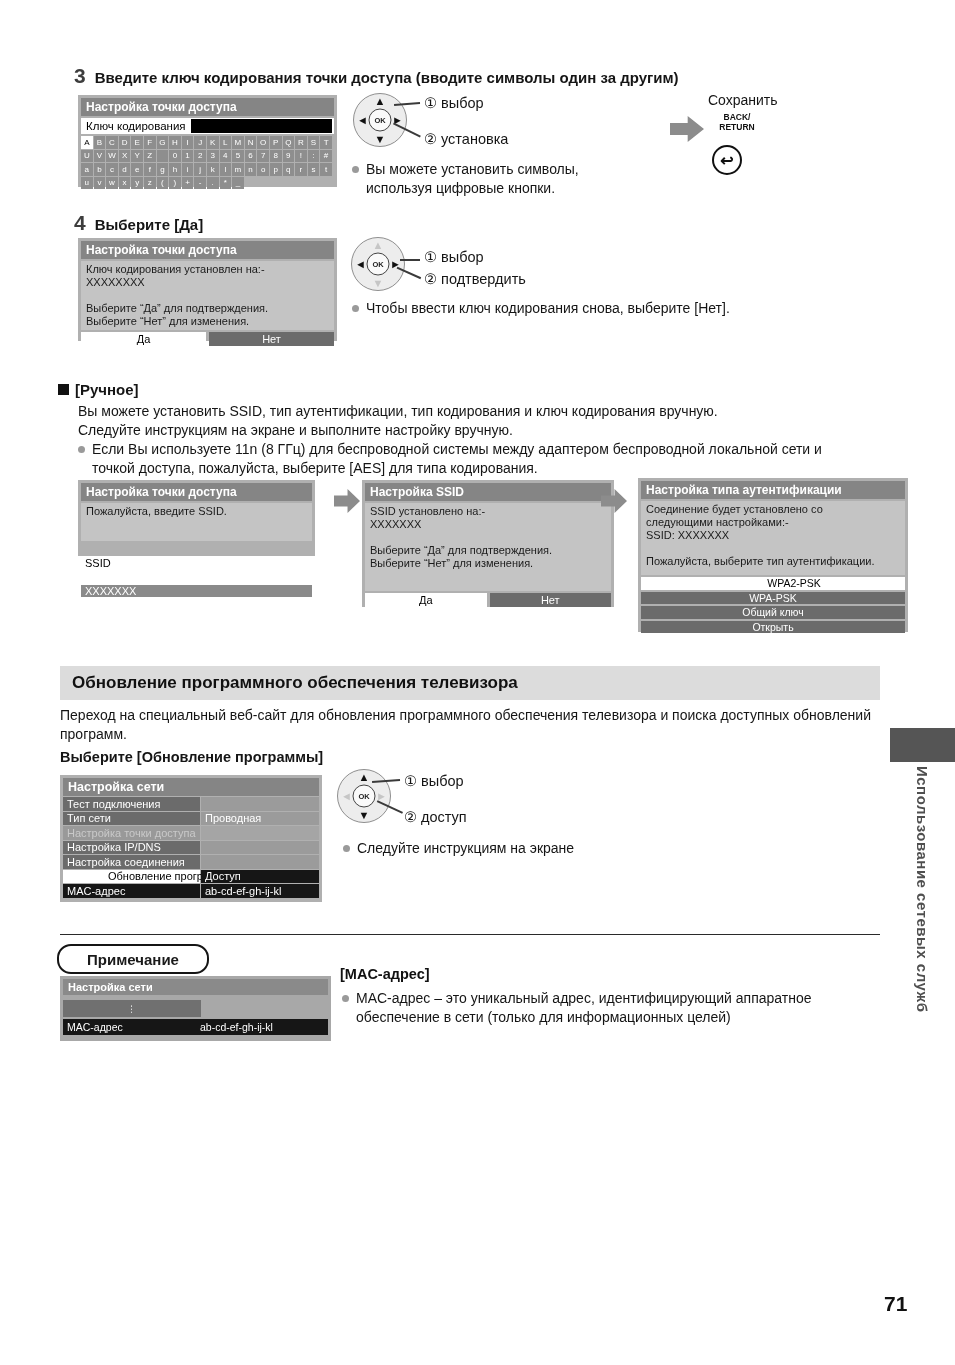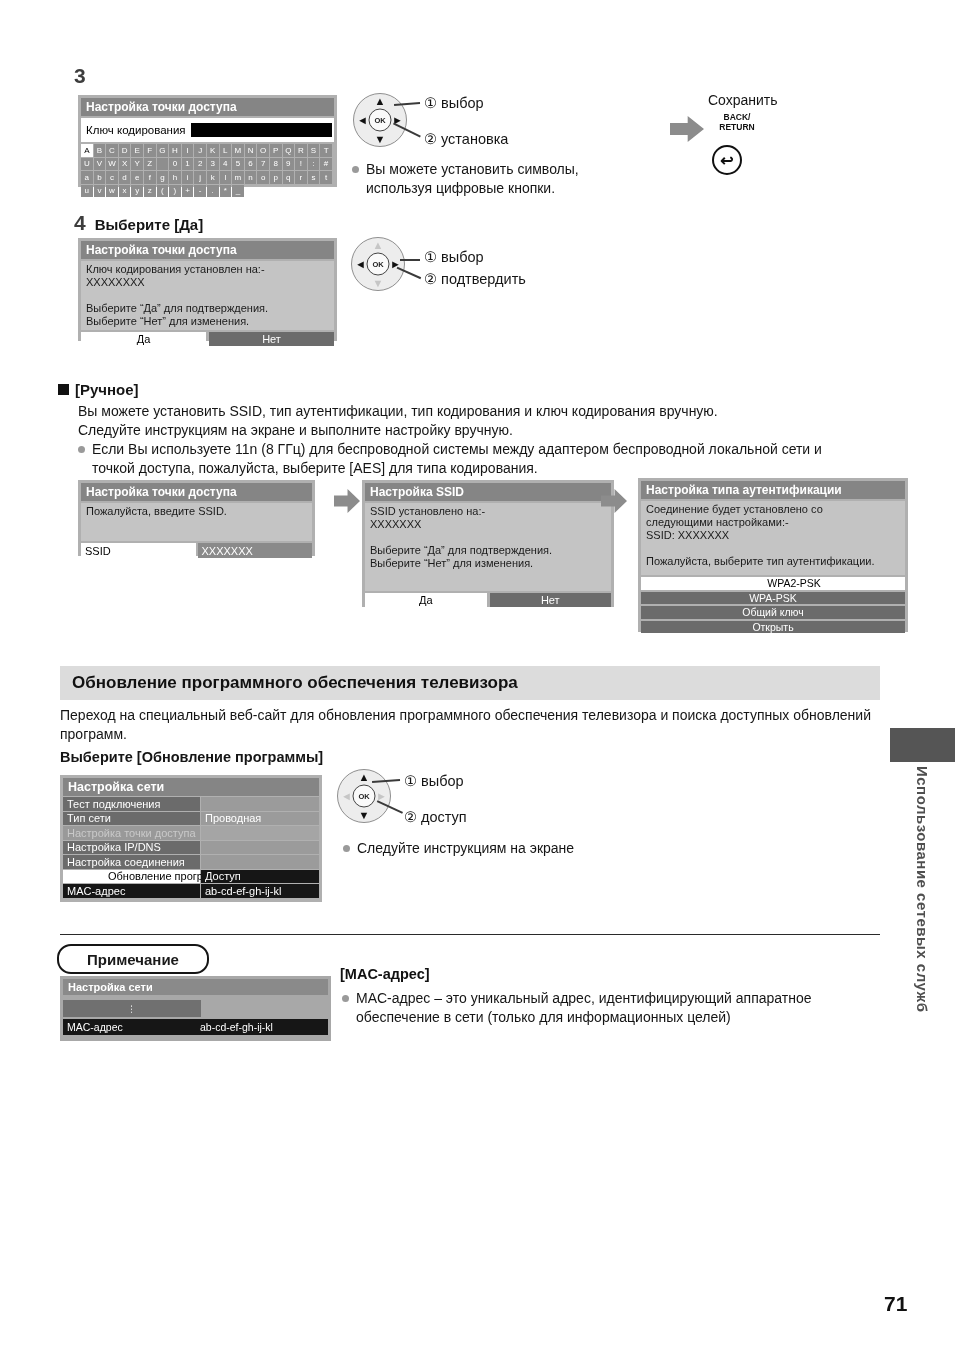--- a/index.html
+++ b/index.html
@@ -16,31 +16,31 @@
   .tvs-head{background:#858585;color:#fff;font-weight:bold;font-size:12px;
             padding:2px 5px;white-space:nowrap;overflow:hidden;}
   .tvs-body{background:#c4c4c4;margin-top:2px;padding:2px 5px;font-size:11px;line-height:13px;}
   .scr-line{min-height:13px;white-space:nowrap;}
   .btn-row{display:flex;gap:3px;margin-top:2px;}
   .btn{flex:1;height:14px;display:flex;align-items:center;justify-content:center;font-size:11px;}
   .btn.yes{background:#fff;color:#000;}
   .btn.no{background:#6b6b6b;color:#fff;}
 
   
-  .key-line{display:flex;background:#fff;margin-top:2px;height:24px;align-items:center;}
+  .key-line{display:flex;background:#fff;margin-top:2px;height:16px;align-items:center;}
   .key-line-label{font-size:11.5px;padding:0 5px;white-space:nowrap;color:#000;}
   .key-line-input{flex:1;background:#000;height:14px;margin-right:2px;}
   .kb{margin-top:2px;}
   .kb-row{display:flex;height:12.5px;margin-bottom:1px;}
   .kb-key{width:11.6px;margin-right:1px;flex:0 0 auto;background:#8e8e8e;color:#fff;
           font-size:8px;display:flex;align-items:center;justify-content:center;}
   .kb-key.sel{background:#fff;color:#000;}
 
   
-  .field-row{display:flex;gap:2px;margin-top:2px;height:15px;}
+  .field-row{display:flex;gap:16px;margin-top:16px;height:15px;flex-direction:column;}
   .field-row>div{flex:1;font-size:11px;display:flex;align-items:center;padding:0 4px;}
   .field-label{background:#fff;color:#000;}
   .field-value{background:#8a8a8a;color:#fff;}
 
   
   .opt{height:12.5px;margin-top:2px;display:flex;align-items:center;justify-content:center;
        font-size:10.5px;background:#6b6b6b;color:#fff;}
   .opt.sel{background:#fff;color:#000;padding-left:42px;}
 
   
@@ -110,20 +110,21 @@
   .page-num{position:absolute;left:884px;top:1292px;font-size:21px;font-weight:bold;color:#111;}
   .sq{display:inline-block;width:11px;height:11px;background:#111;margin-right:6px;}
 </style>
 </head>
 <body>
 
 <div class="page">
 
   <div class="step-head" style="left:74px;top:64px;">
     <span class="step-num">3</span>
+    <span class="step-title">Введите ключ кодирования точки доступа (вводите символы один за другим)</span>
   </div>
 
   <div class="tvs" style="left:78px;top:95px;width:259px;height:92px;">
     <div class="tvs-head">Настройка точки доступа</div>
     <div class="key-line">
       <span class="key-line-label">Ключ кодирования</span>
       <span class="key-line-input"></span>
     </div>
     <div class="kb">
         <div class="kb-row">
@@ -260,20 +261,24 @@
     <span class="tri down dim">▼</span>
     <span class="tri left">◄</span>
     <span class="tri right">►</span>
     <span class="ok">OK</span>
   </div>
   <div class="conn" style="left:400px;top:259px;width:20px;"></div>
   <div class="conn" style="left:396px;top:272px;width:26px;transform:rotate(24deg);"></div>
   <div class="pad-label" style="left:424px;top:249px;"><span>①</span> <span>выбор</span></div>
   <div class="pad-label" style="left:424px;top:271px;"><span>②</span> <span>подтвердить</span></div>
 
+  <div class="bullet" style="left:352px;top:299px;white-space:nowrap;">
+    <span class="dot"></span>
+    <span>Чтобы ввести ключ кодирования снова, выберите [Нет].</span>
+  </div>
 
   <div class="body-text" style="left:58px;top:380px;font-weight:bold;font-size:15px;">
     <span class="sq"></span><span>[Ручное]</span>
   </div>
   <div class="body-text" style="left:78px;top:402px;">Вы можете установить SSID, тип аутентификации, тип кодирования и ключ кодирования вручную.</div>
   <div class="body-text" style="left:78px;top:421px;">Следуйте инструкциям на экране и выполните настройку вручную.</div>
   <div class="bullet" style="left:78px;top:440px;width:790px;">
     <span class="dot"></span>
     <span>Если Вы используете 11n (8 ГГц) для беспроводной системы между адаптером беспроводной локальной сети и точкой доступа, пожалуйста, выберите [AES] для типа кодирования.</span>
   </div>

